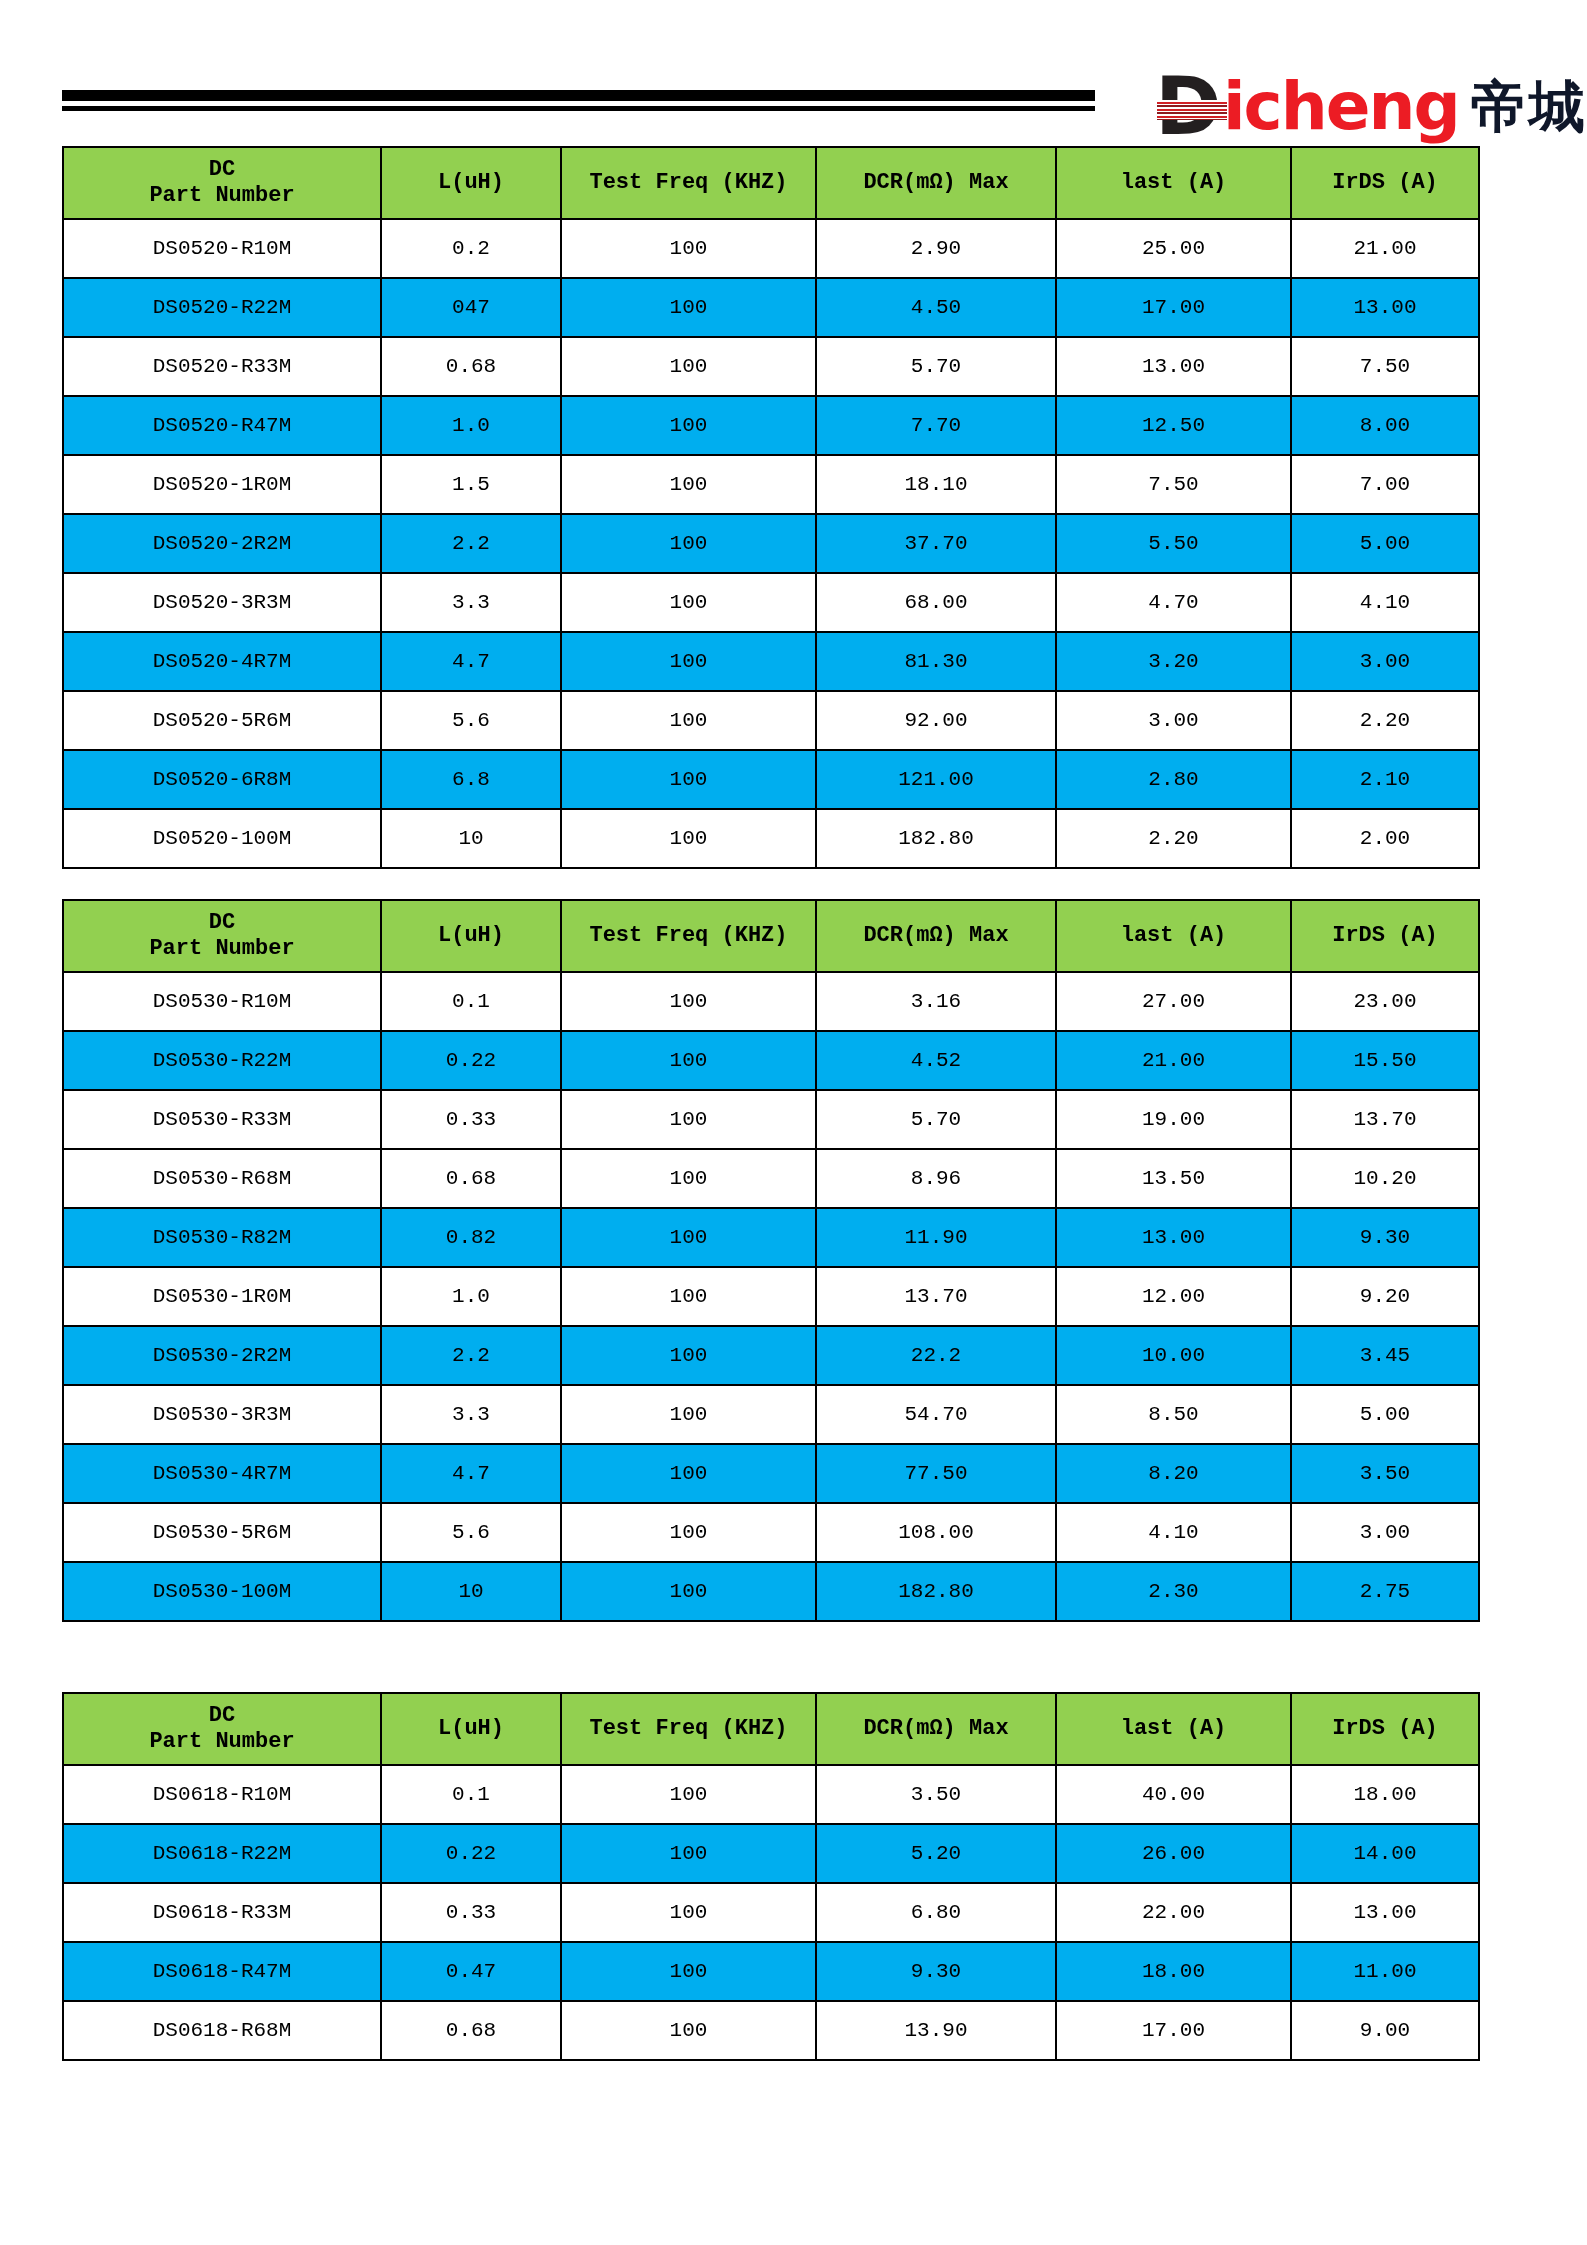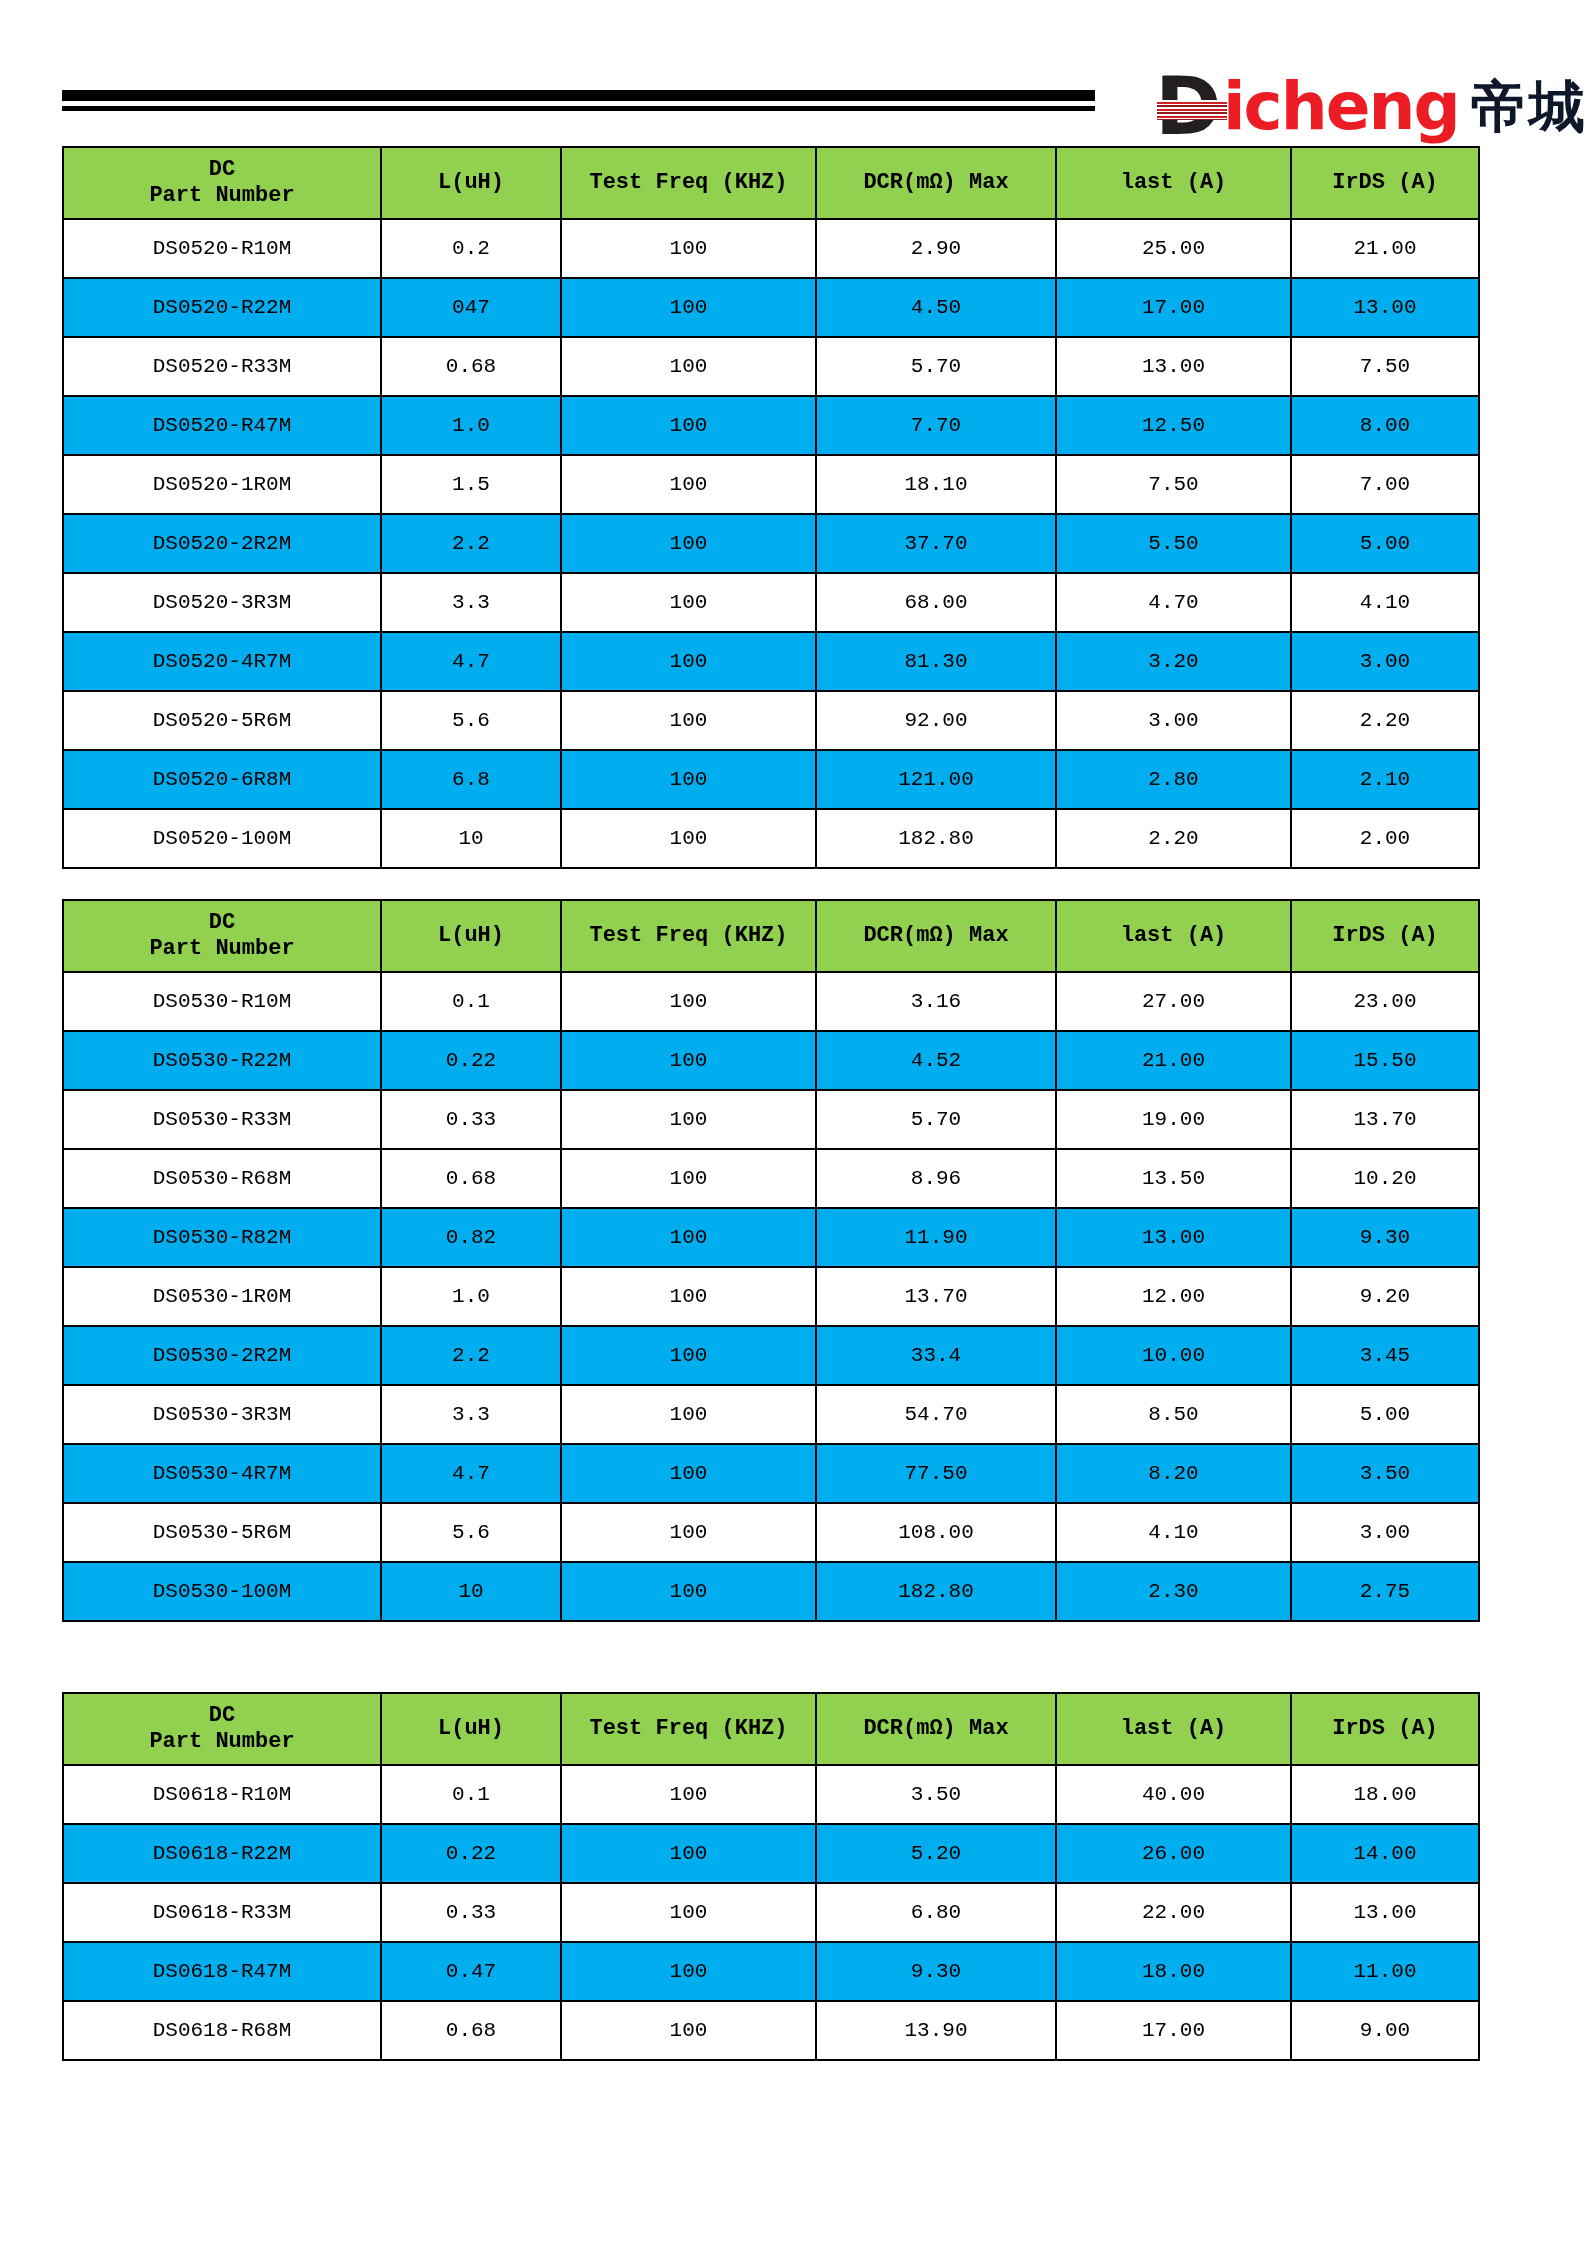--- a/index.html
+++ b/index.html
@@ -365,21 +365,21 @@
             <td>1.0</td>
             <td>100</td>
             <td>13.70</td>
             <td>12.00</td>
             <td>9.20</td>
           </tr>
           <tr class="alt">
             <td>DS0530-2R2M</td>
             <td>2.2</td>
             <td>100</td>
-            <td>33.4</td>
+            <td>22.2</td>
             <td>10.00</td>
             <td>3.45</td>
           </tr>
           <tr class="plain">
             <td>DS0530-3R3M</td>
             <td>3.3</td>
             <td>100</td>
             <td>54.70</td>
             <td>8.50</td>
             <td>5.00</td>

